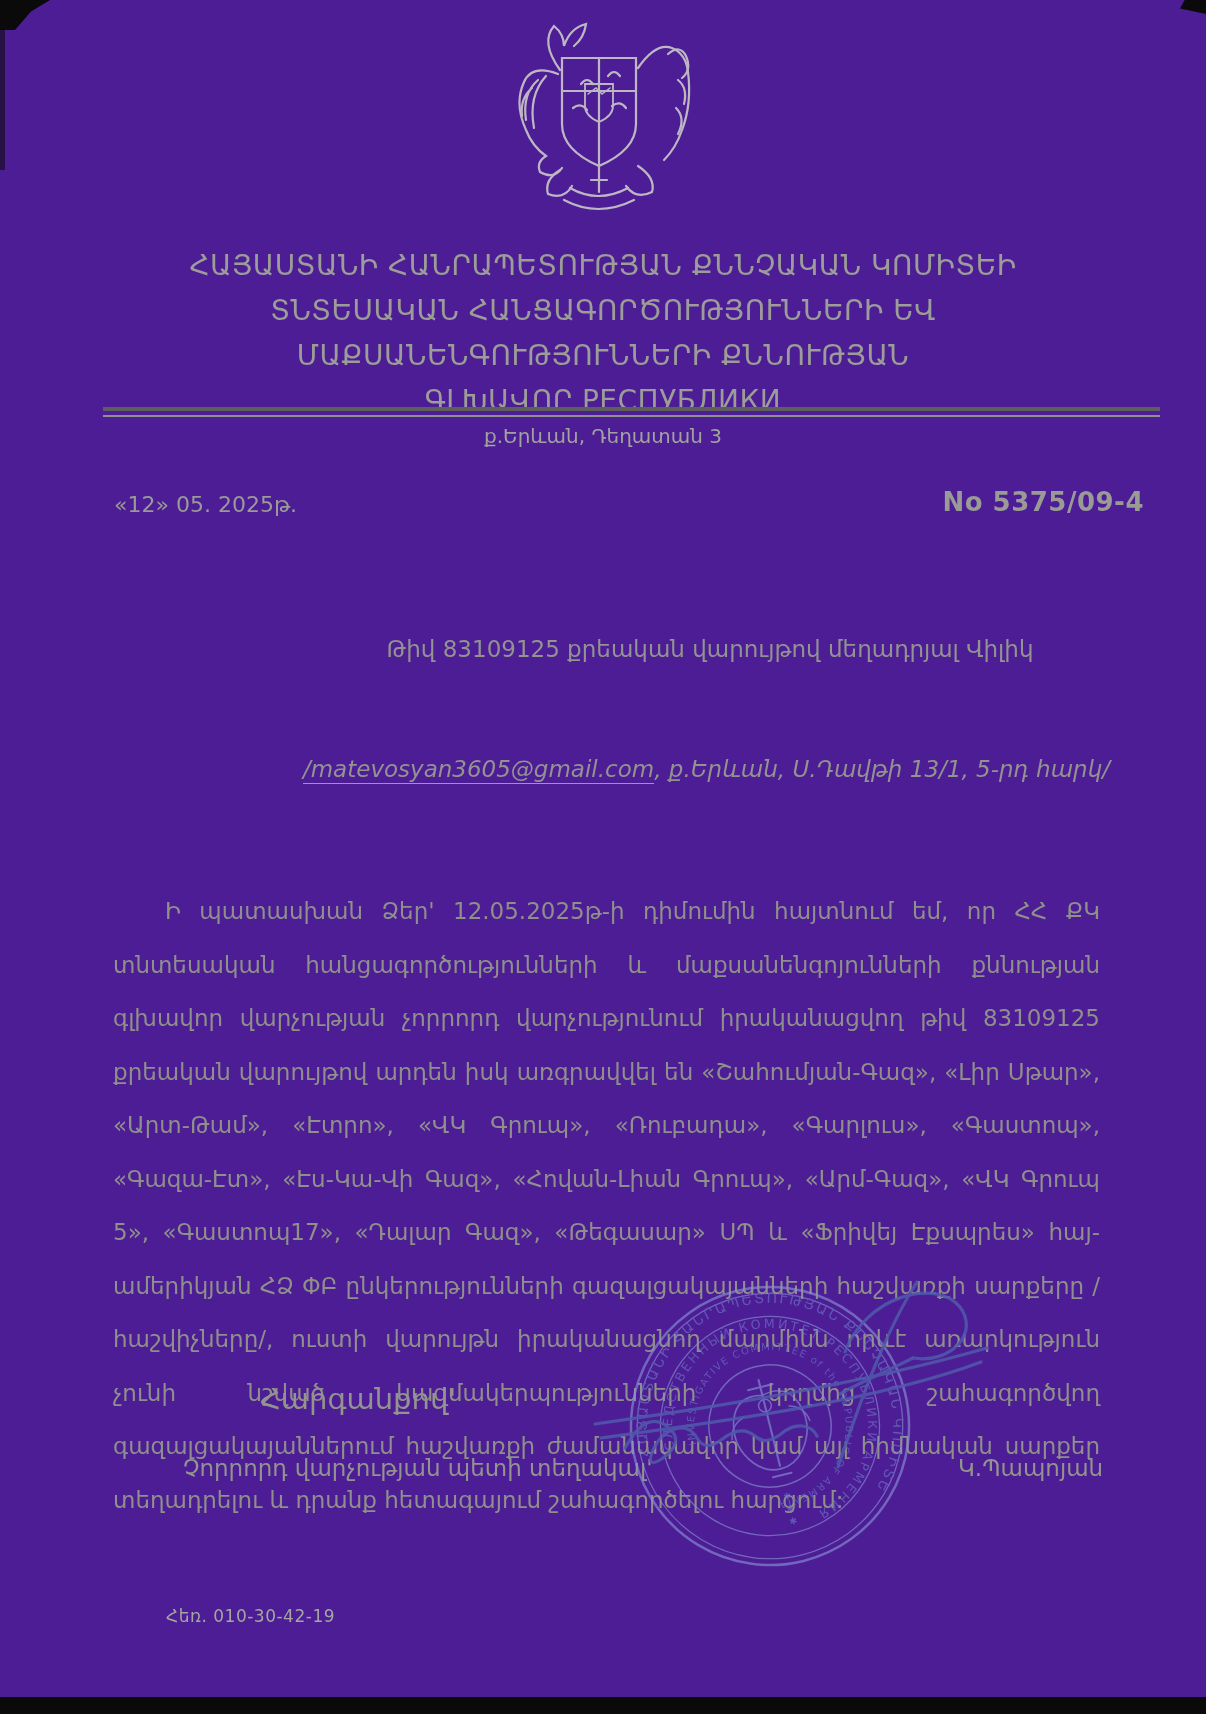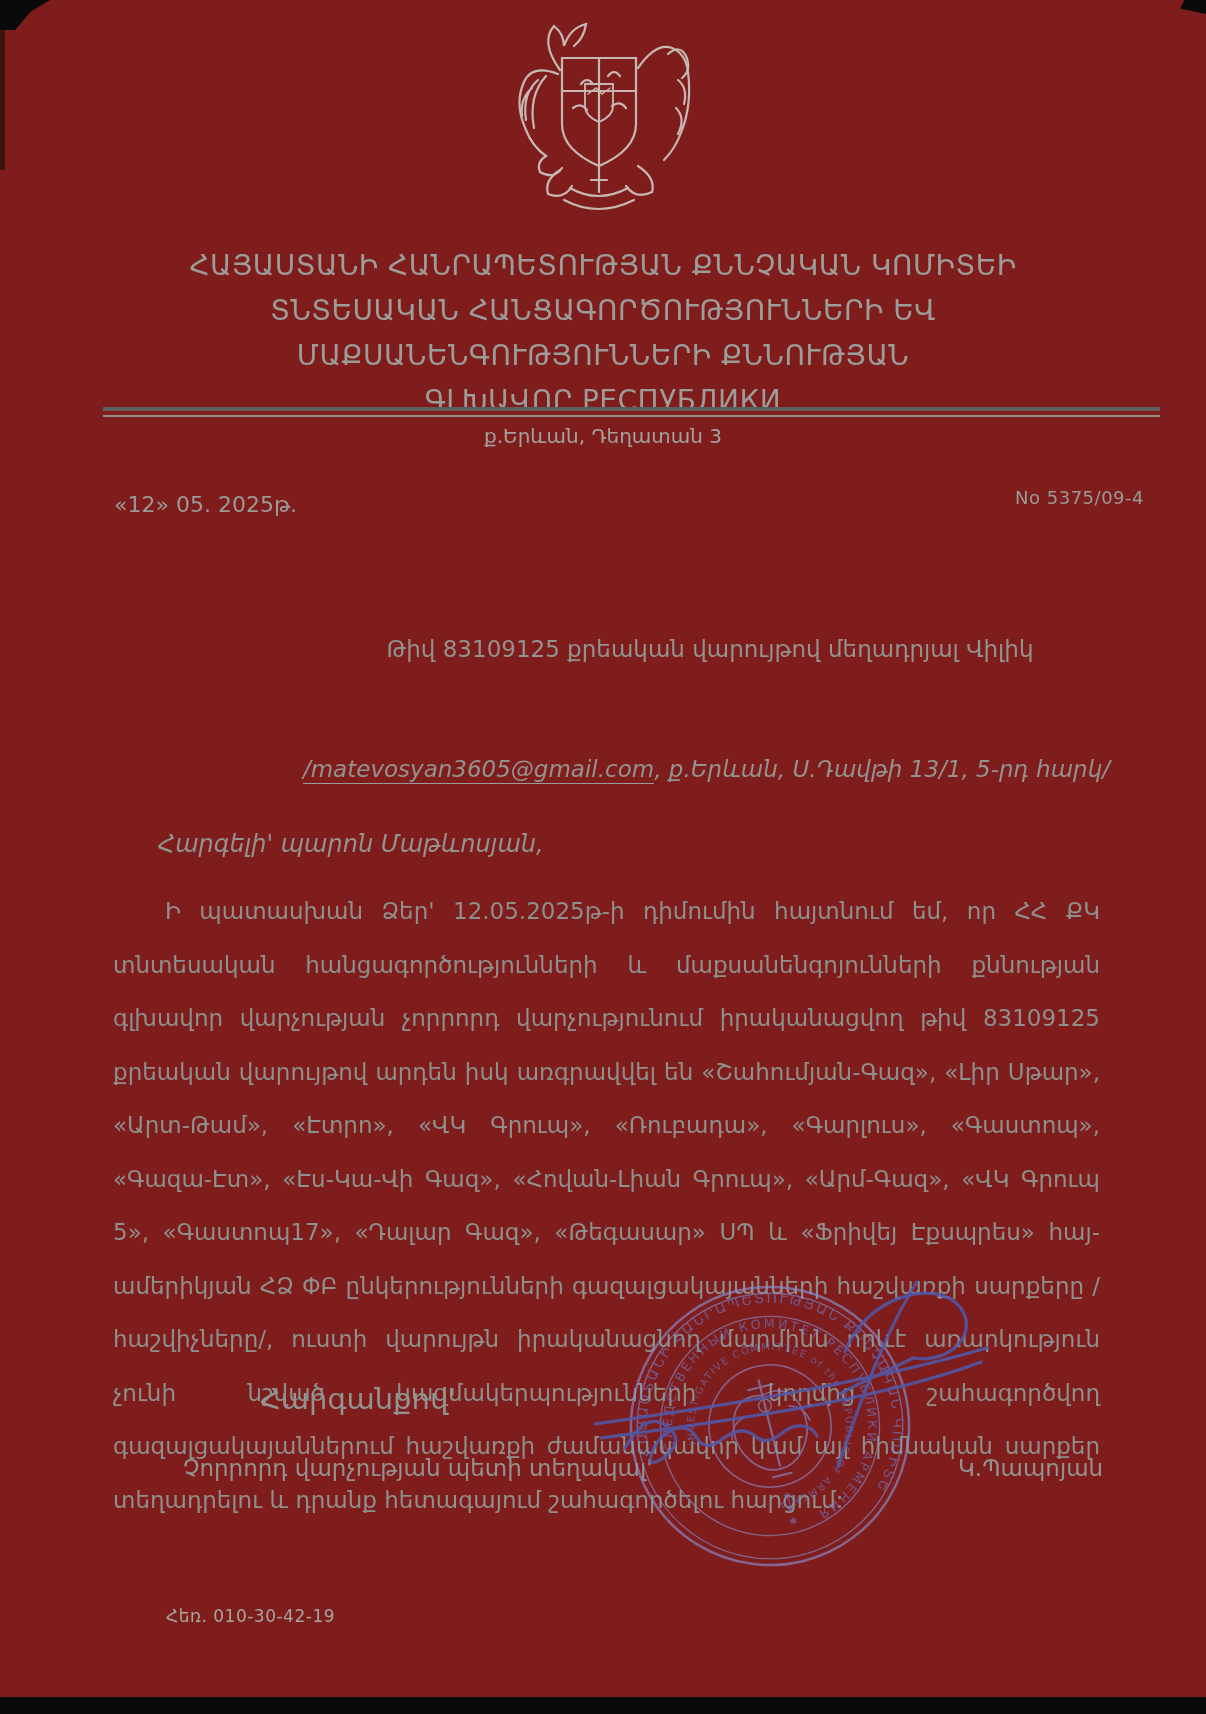--- a/index.html
+++ b/index.html
@@ -1,20 +1,20 @@
 <!DOCTYPE html>
 <html><head>
 <meta charset="utf-8">
 <style>
   html,body{margin:0;padding:0;background:#e9e9e6;}
   .page{
     position:relative;
     width:1206px;height:1714px;
     margin:0 auto;
-    background:#7f1d1d;
+    background:#4c1d95;
     overflow:hidden;
     font-family:"DejaVu Sans","Liberation Sans",sans-serif;
     color:#8f8f8b;
   }
   
   .art{position:absolute;background:#0a0a0a;}
   .art-tl{left:0;top:0;width:50px;height:30px;clip-path:polygon(0 0,100% 0,62% 38%,30% 100%,0 100%);}
   .art-tr{right:0;top:0;width:26px;height:14px;clip-path:polygon(18% 0,100% 0,100% 100%,0 60%);}
   .art-bottom{left:0;bottom:0;width:1206px;height:17px;}
   .art-left{left:0;top:30px;width:5px;height:140px;opacity:.55;}
@@ -29,21 +29,21 @@
   .rule{
     position:absolute;left:103px;top:407px;width:1057px;height:4px;
     border-top:4px solid #5e5e5c;border-bottom:2px solid #8f8f8c;
   }
   .org-address{
     position:absolute;left:60px;top:424px;width:1086px;text-align:center;
     font-size:20px;color:#a2a29e;
   }
   
   .meta-date{position:absolute;left:114px;top:492px;font-size:22px;color:#9a9a96;}
-  .meta-no{position:absolute;right:62px;top:487px;font-size:18px;color:#9a9a96;letter-spacing:.5px;}
+  .meta-no{position:absolute;right:62px;top:487px;font-size:26px;color:#9a9a96;letter-spacing:.5px;font-weight:bold;}
   
   .addressee{
     position:absolute;left:345px;top:626px;width:730px;text-align:center;
     font-size:23px;line-height:46px;color:#93938f;
   }
   .contact{
     position:absolute;left:300px;top:756px;width:810px;text-align:right;
     font-size:23px;font-style:italic;color:#93938f;
   }
   .contact .u{border-bottom:1.5px solid #9b9b97;padding-bottom:1px;}
@@ -113,21 +113,20 @@
   <div class="org-address">ք.Երևան, Դեղատան 3</div>
 
   <div class="meta-date">«12» 05. 2025թ.</div>
   <div class="meta-no">No 5375/09-4</div>
 
   <div class="addressee">
     <div>Թիվ 83109125 քրեական վարույթով մեղադրյալ Վիլիկ</div>
   </div>
   <div class="contact"><span class="u">/matevosyan3605@gmail.com</span><span>, ք.Երևան, Ս.Դավթի 13/1, 5-րդ հարկ/</span></div>
 
-  <div class="salutation">Հարգելի' պարոն Մաթևոսյան,</div>
   <div class="body-par">Ի պատասխան Ձեր' 12.05.2025թ-ի դիմումին հայտնում եմ, որ ՀՀ ՔԿ տնտեսական հանցագործությունների և մաքսանենգոյունների քննության գլխավոր վարչության չորրորդ վարչությունում իրականացվող թիվ 83109125 քրեական վարույթով արդեն իսկ առգրավվել են «Շահումյան-Գազ», «Լիր Սթար», «Արտ-Թամ», «Էտրո», «ՎԿ Գրուպ», «Ռուբադա», «Գարլուս», «Գաստոպ», «Գազա-Էտ», «Էս-Կա-Վի Գազ», «Հովան-Լիան Գրուպ», «Արմ-Գազ», «ՎԿ Գրուպ 5», «Գաստոպ17», «Դալար Գազ», «Թեգասար» ՍՊ և «Ֆրիվեյ Էքսպրես» հայ-ամերիկյան ՀՁ ՓԲ ընկերությունների գազալցակայանների հաշվառքի սարքերը /հաշվիչները/, ուստի վարույթն իրականացնող մարմինն որևէ առարկություն չունի նշված կազմակերպությունների կողմից շահագործվող գազալցակայաններում հաշվառքի ժամանակավոր կամ այլ հիմնական սարքեր տեղադրելու և դրանք հետագայում շահագործելու հարցում:</div>
 
   <div class="regards">Հարգանքով'</div>
   <div class="closing-title">Չորրորդ վարչության պետի տեղակալ'</div>
   <div class="closing-name">Կ.Պապոյան</div>
 
   <svg class="stamp" width="316" height="316" viewBox="0 0 300 300">
     <defs>
       <path id="arcOuter" d="M150,150 m-117,0 a117,117 0 1,1 234,0 a117,117 0 1,1 -234,0"></path>
       <path id="arcMid" d="M150,150 m-93,0 a93,93 0 1,1 186,0 a93,93 0 1,1 -186,0"></path>

